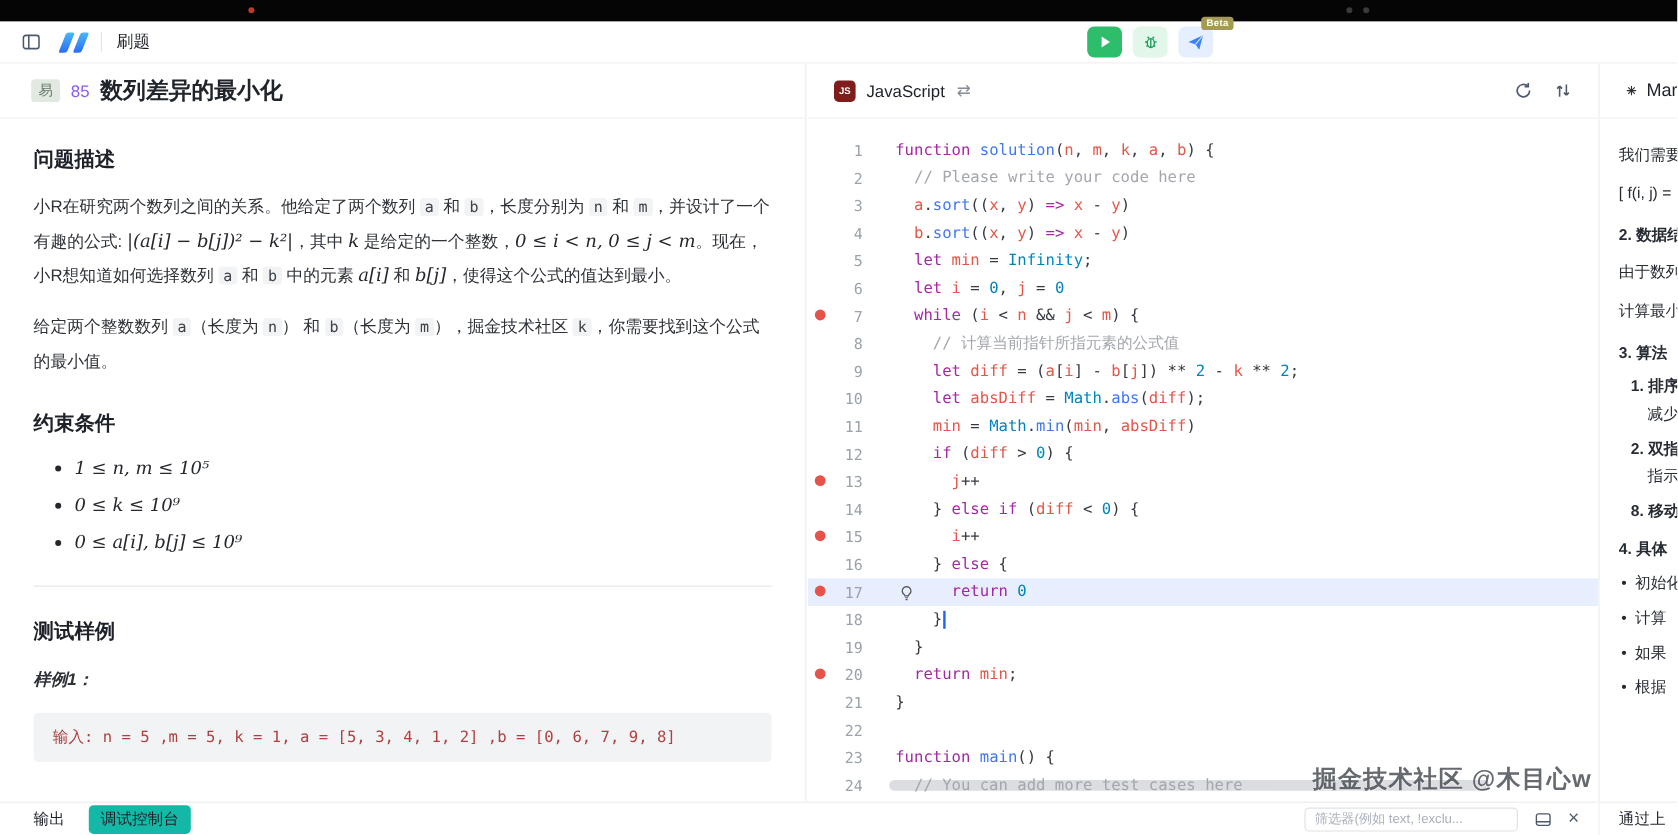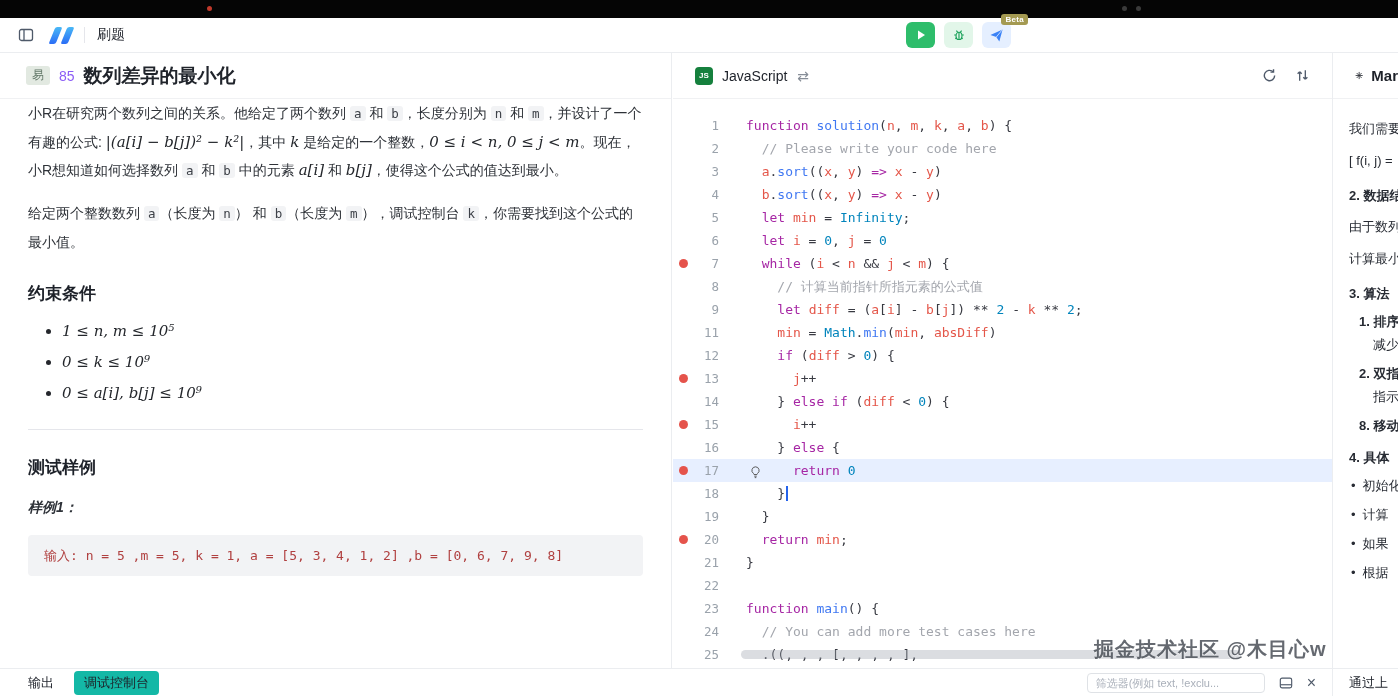--- a/index.html
+++ b/index.html
@@ -50,21 +50,21 @@
     font-size:15px; line-height:24px; margin:7px 0; color:#24272c; }
   .prob-body hr { border:none; border-top:1px solid #e5e6eb; margin:24px 0 0; }
   .sample-label { font-style:italic; font-weight:700; font-size:14px; margin:18px 0 8px; color:#23262c; }
   .sample-block { background:#f2f3f5; border-radius:4px; padding:9px 16px; margin:4px 0 16px;
     font-family:"DejaVu Sans Mono","Liberation Mono",monospace; font-size:13px; line-height:23px; color:#b04040; }
 
   
   .panel-editor { position:absolute; left:673px; top:53px; width:659px; bottom:28px;
     overflow:hidden; background:#fff; }
   .ed-header { height:46px; border-bottom:1px solid #f0f1f3; display:flex; align-items:center; padding:0 22px; }
-  .js-icon { width:18px; height:18px; background:#15803d; color:#fff; border-radius:4px;
+  .js-icon { width:18px; height:18px; background:#7f1d1d; color:#fff; border-radius:4px;
     font-size:8px; font-weight:700; display:flex; align-items:center; justify-content:center; }
   .ed-lang { font-size:14px; color:#1d2129; margin-left:9px; }
   .swap-glyph { font-size:14px; color:#868d97; margin-left:10px; cursor:pointer; }
   .ed-actions { margin-left:auto; display:flex; gap:18px; align-items:center; }
   .code-area { position:absolute; top:47px; left:0; right:0; bottom:0; padding-top:14px;
     font-family:"DejaVu Sans Mono","Liberation Mono",monospace; font-size:13px; line-height:23px; overflow:hidden; }
   .crow { display:flex; height:23px; position:relative; align-items:center; }
   .crow.active { background:#e7efff; }
   .bp { width:20px; text-align:center; flex:none; }
   .bp.on::before { content:''; display:inline-block; width:9px; height:9px; border-radius:50%;
@@ -81,21 +81,21 @@
   .caret { display:inline-block; width:1.5px; height:15px; background:#2563eb;
     vertical-align:text-bottom; margin-left:1px; }
   .hscroll { position:absolute; left:68px; bottom:9px; width:500px; height:9px;
     background:rgba(160,165,175,.38); border-radius:5px; }
 
   
   .panel-ai { position:absolute; left:1332px; top:53px; right:0; bottom:0;
     border-left:1px solid #ebedf0; overflow:hidden; background:#fff; }
   .ai-header { height:46px; border-bottom:1px solid #f0f1f3; display:flex; align-items:center;
     padding-left:22px; gap:8px; }
-  .ai-title { font-size:15px; font-weight:700; white-space:nowrap; }
+  .ai-title { font-size:15px; font-weight:400; white-space:nowrap; }
   #ai-items { padding:18px 0 0 16px; font-size:13px; color:#272b33; }
   .ai-p { margin:0 0 8px; line-height:24px; white-space:nowrap; }
   .ai-h { font-weight:700; margin:14px 0 10px; white-space:nowrap; }
   .ai-n { font-weight:700; margin:2px 0 3px 10px; white-space:nowrap; }
   .ai-sub { margin:0 0 9px 24px; line-height:22px; white-space:nowrap; }
   .ai-b { margin:5px 0 11px 2px; white-space:nowrap; }
   .ai-b .dot { margin-right:7px; }
   .ai-footer { position:absolute; left:0; right:0; bottom:0; height:28px; background:#fff;
     border-top:1px solid #ebedf0; display:flex; align-items:center; padding-left:16px;
     font-size:13px; white-space:nowrap; }
@@ -163,22 +163,23 @@
     </span>
   </div>
 
   <section class="panel-problem">
     <div class="prob-titlebar">
       <span class="diff-badge">易</span>
       <span class="prob-id">85</span>
       <span class="prob-title">数列差异的最小化</span>
     </div>
     <div class="prob-body">
+      <h2>问题描述</h2>
       <p><span>小R在研究两个数列之间的关系。他给定了两个数列 </span><span class="ic">a</span><span> 和 </span><span class="ic">b</span><span>，长度分别为 </span><span class="ic">n</span><span> 和 </span><span class="ic">m</span><span>，并设计了一个有趣的公式: </span><span class="im">|(a[i] − b[j])² − k²|</span><span>，其中 </span><span class="im">k</span><span> 是给定的一个整数，</span><span class="im">0 ≤ i &lt; n, 0 ≤ j &lt; m</span><span>。现在，小R想知道如何选择数列 </span><span class="ic">a</span><span> 和 </span><span class="ic">b</span><span> 中的元素 </span><span class="im">a[i]</span><span> 和 </span><span class="im">b[j]</span><span>，使得这个公式的值达到最小。</span></p>
-      <p><span>给定两个整数数列 </span><span class="ic">a</span><span>（长度为 </span><span class="ic">n</span><span>） 和 </span><span class="ic">b</span><span>（长度为 </span><span class="ic">m</span><span>），调试控制台 </span><span class="ic">k</span><span>，你需要找到这个公式的最小值。</span></p>
+      <p><span>给定两个整数数列 </span><span class="ic">a</span><span>（长度为 </span><span class="ic">n</span><span>） 和 </span><span class="ic">b</span><span>（长度为 </span><span class="ic">m</span><span>），掘金技术社区 </span><span class="ic">k</span><span>，你需要找到这个公式的最小值。</span></p>
       <h2>约束条件</h2>
       <ul class="constraints" id="constraints">
           <li>1 ≤ n, m ≤ 10⁵</li>
           <li>0 ≤ k ≤ 10⁹</li>
           <li>0 ≤ a[i], b[j] ≤ 10⁹</li>
         </ul>
       <hr>
       <h2>测试样例</h2>
       <p class="sample-label">样例1：</p>
       <div class="sample-block">
@@ -246,20 +247,25 @@
         </div>
         <div class="crow">
           <span class="bp"></span>
           <span class="lnum">8</span>
           <span class="lcode">    <span class="c-com">// 计算当前指针所指元素的公式值</span></span>
         </div>
         <div class="crow">
           <span class="bp"></span>
           <span class="lnum">9</span>
           <span class="lcode">    <span class="c-kw">let</span> <span class="c-id">diff</span> = (<span class="c-id">a</span>[<span class="c-id">i</span>] - <span class="c-id">b</span>[<span class="c-id">j</span>]) ** <span class="c-num">2</span> - <span class="c-id">k</span> ** <span class="c-num">2</span>;</span>
+        </div>
+        <div class="crow">
+          <span class="bp"></span>
+          <span class="lnum">10</span>
+          <span class="lcode">    <span class="c-kw">let</span> <span class="c-id">absDiff</span> = <span class="c-bi">Math</span>.<span class="c-fn">abs</span>(<span class="c-id">diff</span>);</span>
         </div>
         <div class="crow">
           <span class="bp"></span>
           <span class="lnum">11</span>
           <span class="lcode">    <span class="c-id">min</span> = <span class="c-bi">Math</span>.<span class="c-fn">min</span>(<span class="c-id">min</span>, <span class="c-id">absDiff</span>)</span>
         </div>
         <div class="crow">
           <span class="bp"></span>
           <span class="lnum">12</span>
           <span class="lcode">    <span class="c-kw">if</span> (<span class="c-id">diff</span> &gt; <span class="c-num">0</span>) {</span>

